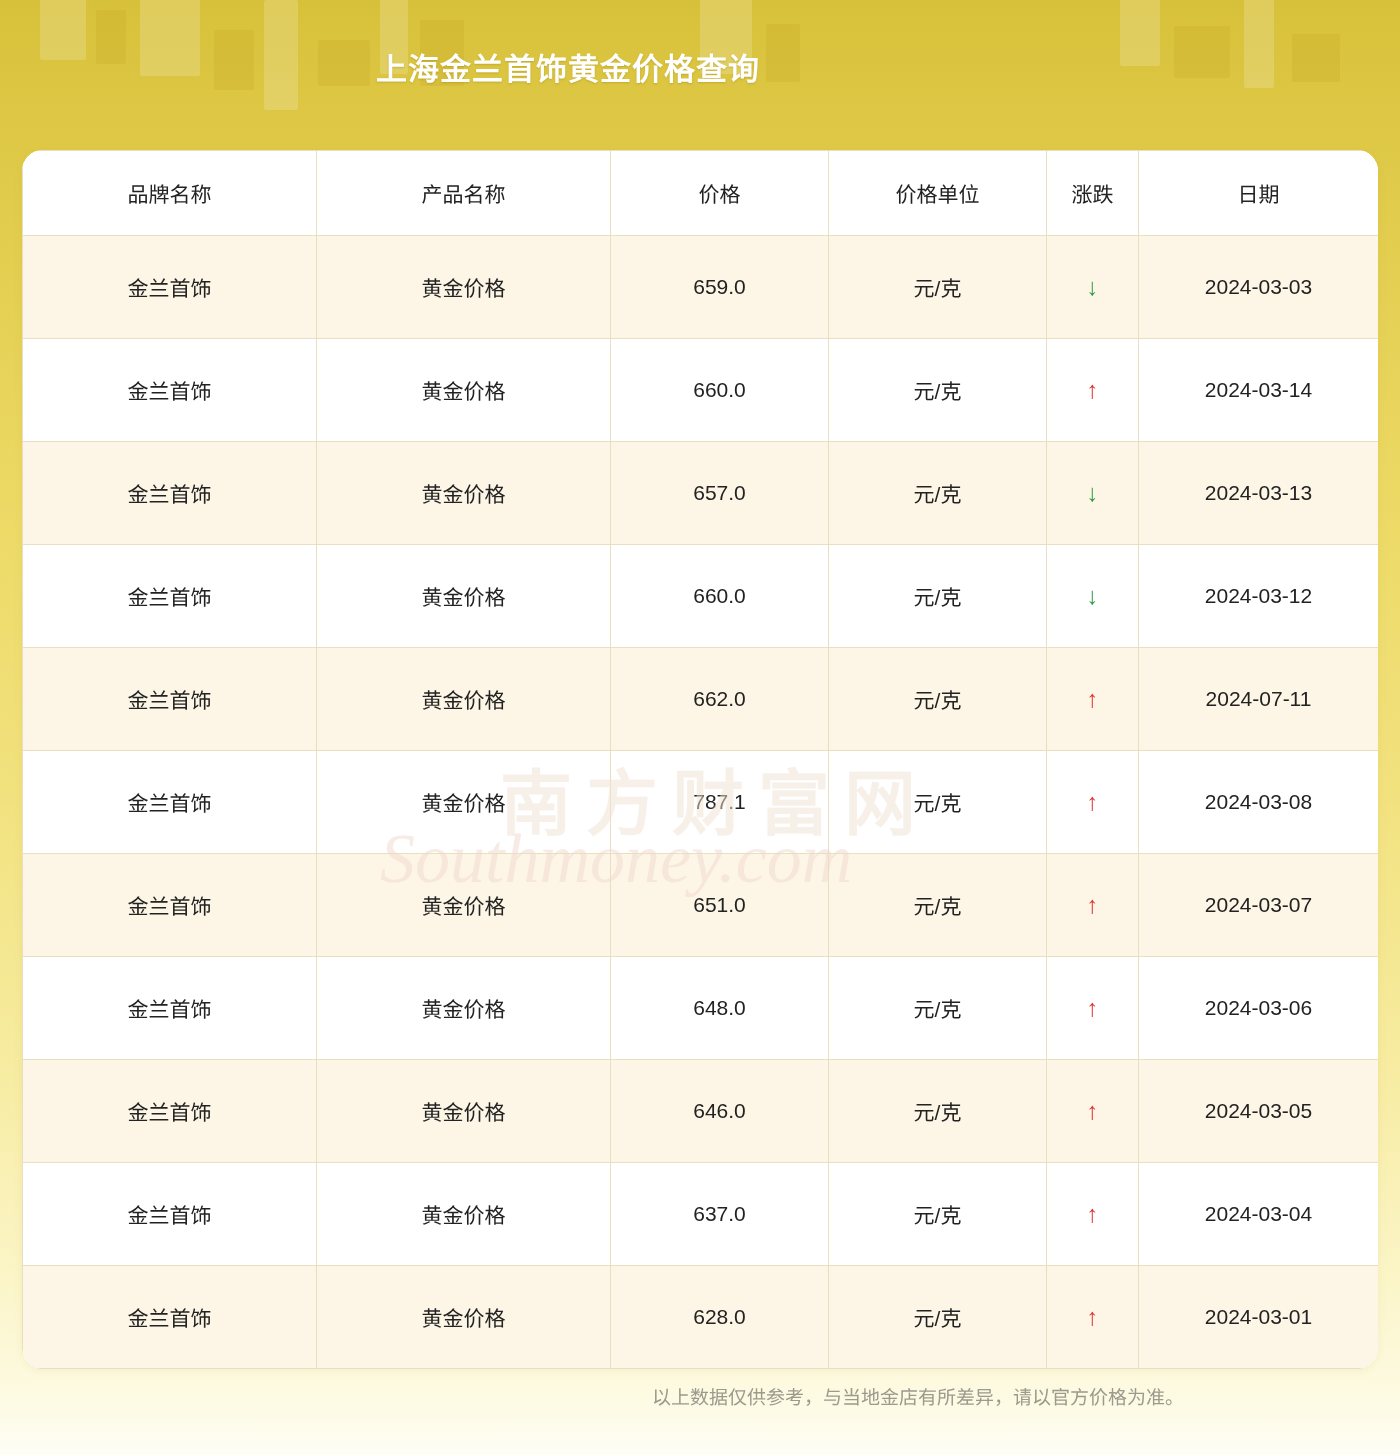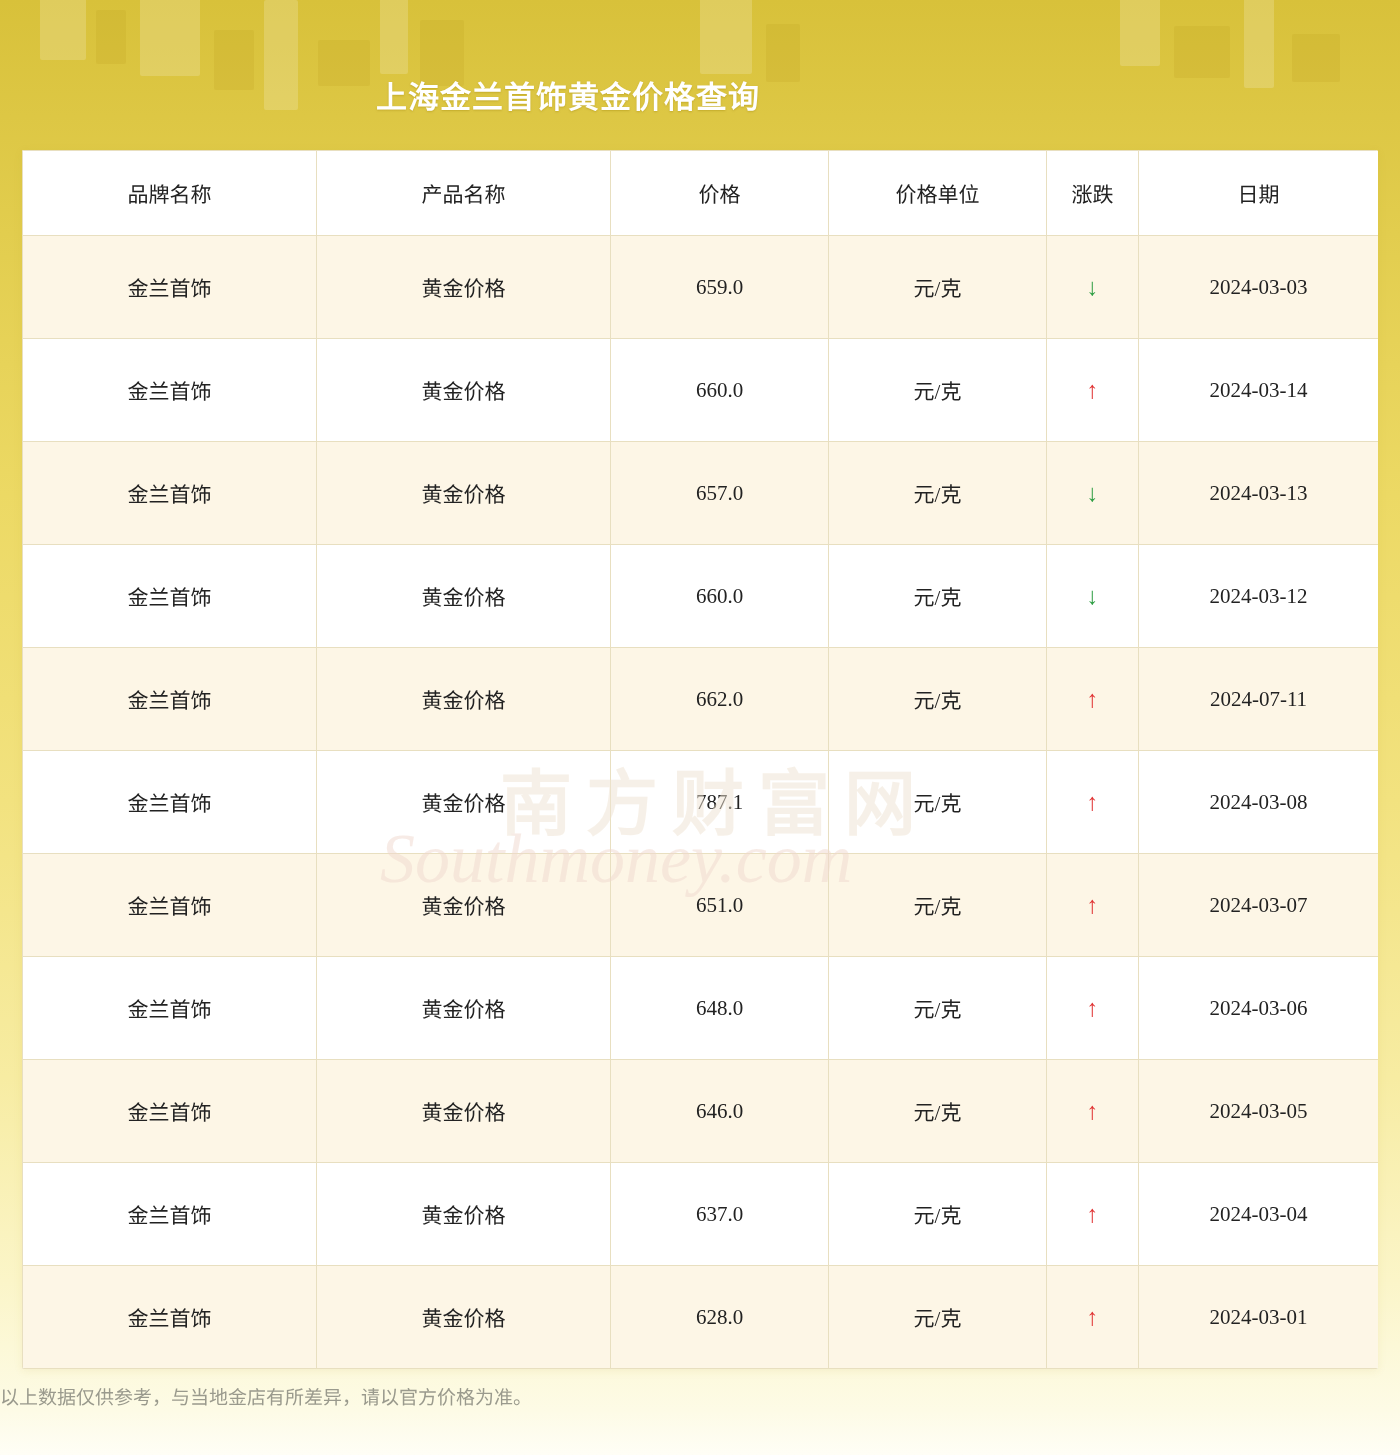--- a/index.html
+++ b/index.html
@@ -42,32 +42,30 @@
     position: absolute;
     top: 44px;
     left: 0;
     width: 1136px;
     text-align: center;
     font-size: 31px;
     font-weight: bold;
     color: #ffffff;
     letter-spacing: 1px;
     text-shadow: 0 1px 2px rgba(150,120,0,0.35);
-    margin-top: 28px;
   }
   .card {
     position: absolute;
     top: 150px;
     left: 22px;
     width: 1356px;
     background: #ffffff;
-    border-radius: 2px;
+    border-radius: 21px;
     overflow: hidden;
     box-shadow: 0 2px 8px rgba(180,150,40,0.10);
-    font-family: Liberation Serif, serif;
   }
   table {
     border-collapse: collapse;
     width: 100%;
     table-layout: fixed;
   }
   th, td {
     border: 1px solid #e8dfc0;
     text-align: center;
     font-size: 21px;
@@ -125,24 +123,24 @@
     top: 74px;
     left: 10px;
     font-size: 70px;
     color: #f0d9cf;
     font-family: "Liberation Serif", "DejaVu Serif", serif;
     font-style: italic;
     white-space: nowrap;
   }
   .footnote {
     position: absolute;
-    left: 0;
+    left: 12px;
     top: 1382px;
     width: 1172px;
-    text-align: left;
+    text-align: right;
     font-size: 19px;
     color: #9a9a8d;
   }
 </style>
 </head>
 <body>
 
 <div class="page">
 
   <div class="deco">

